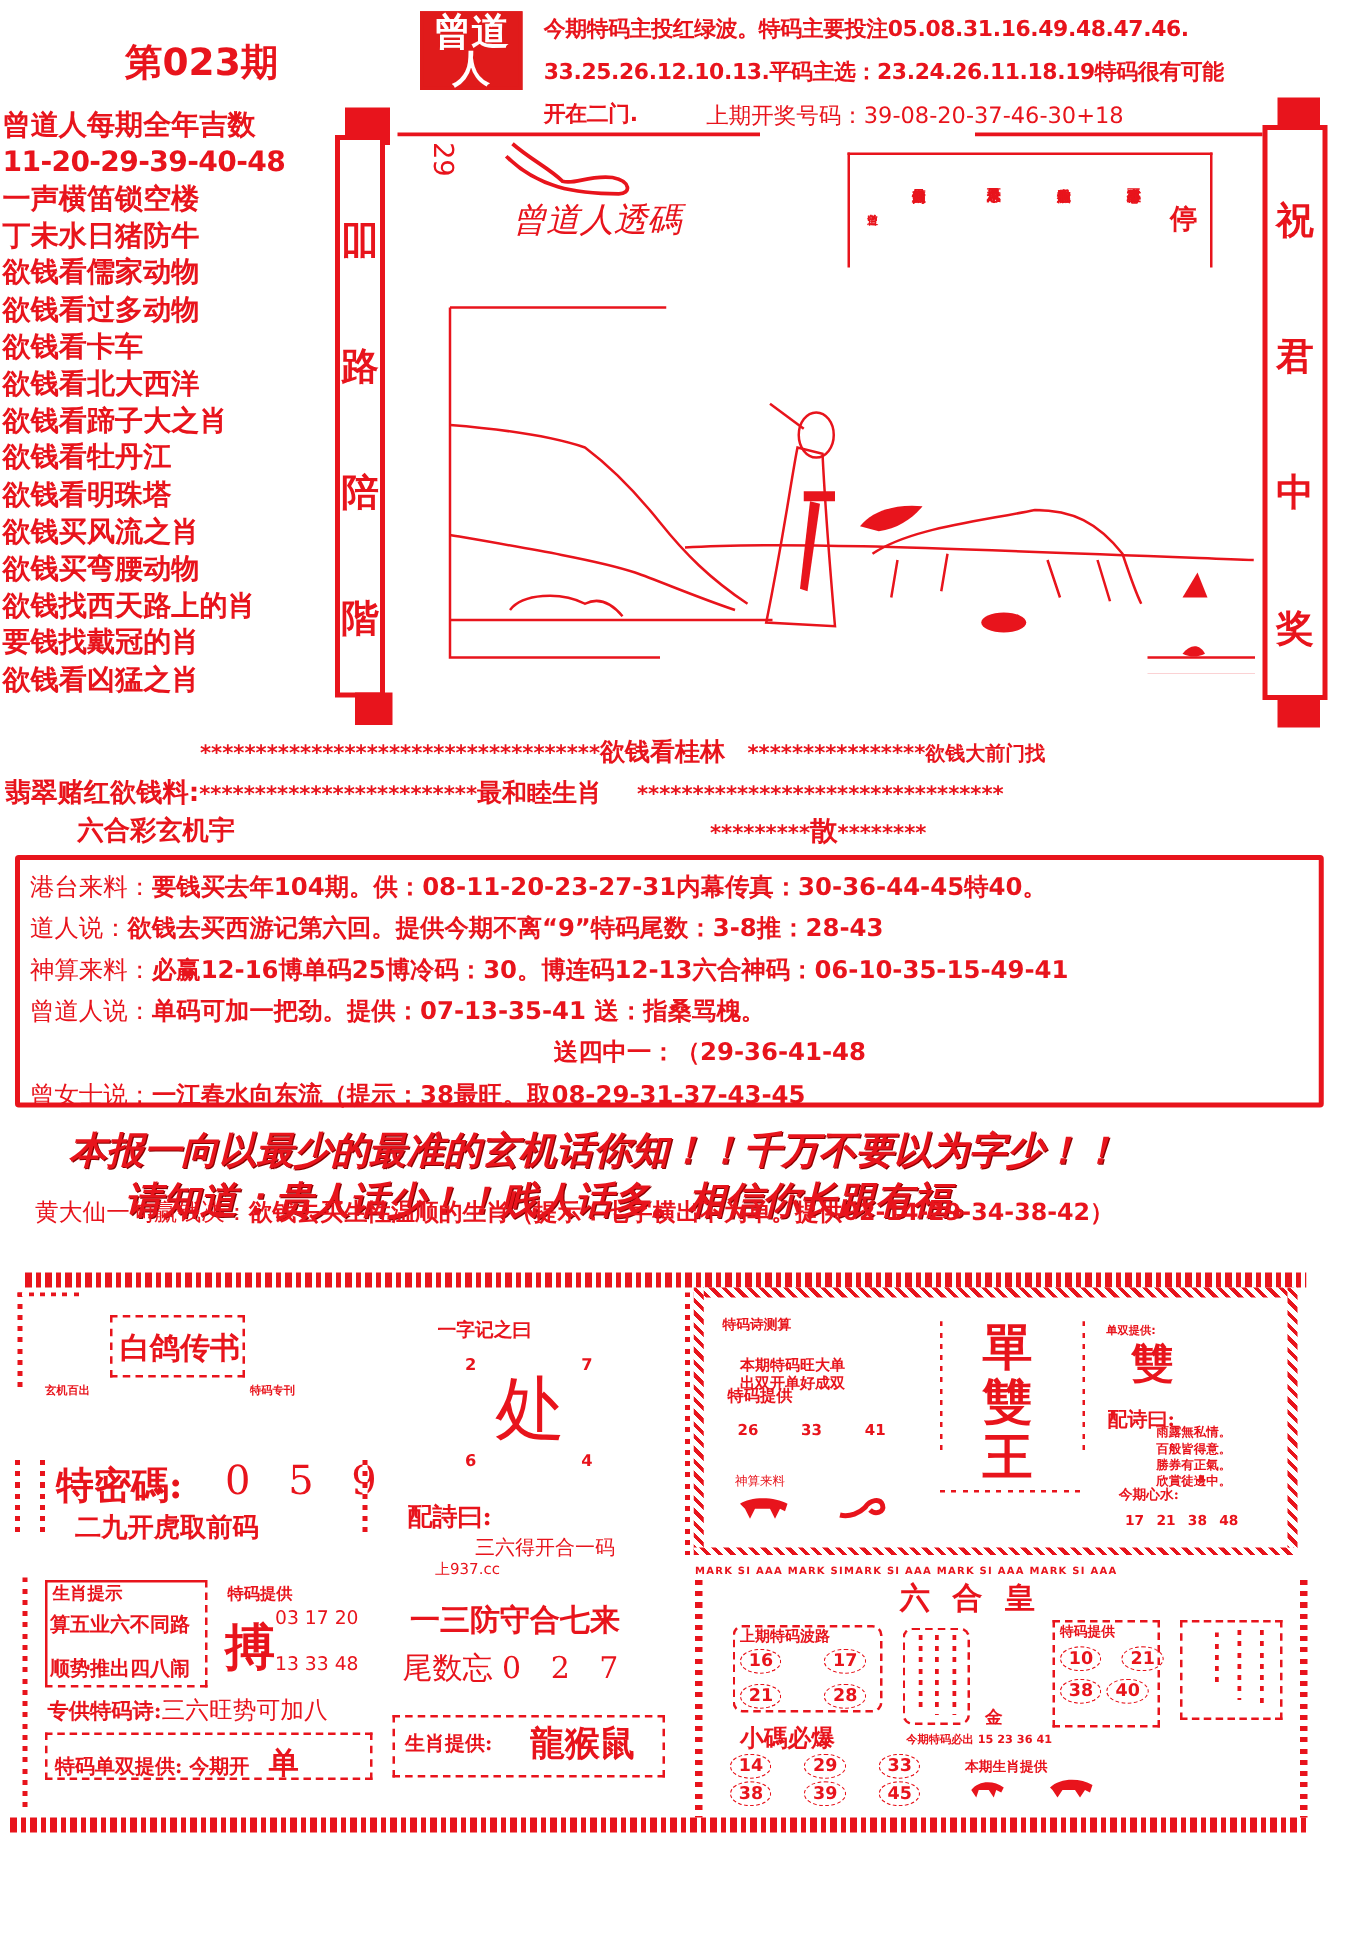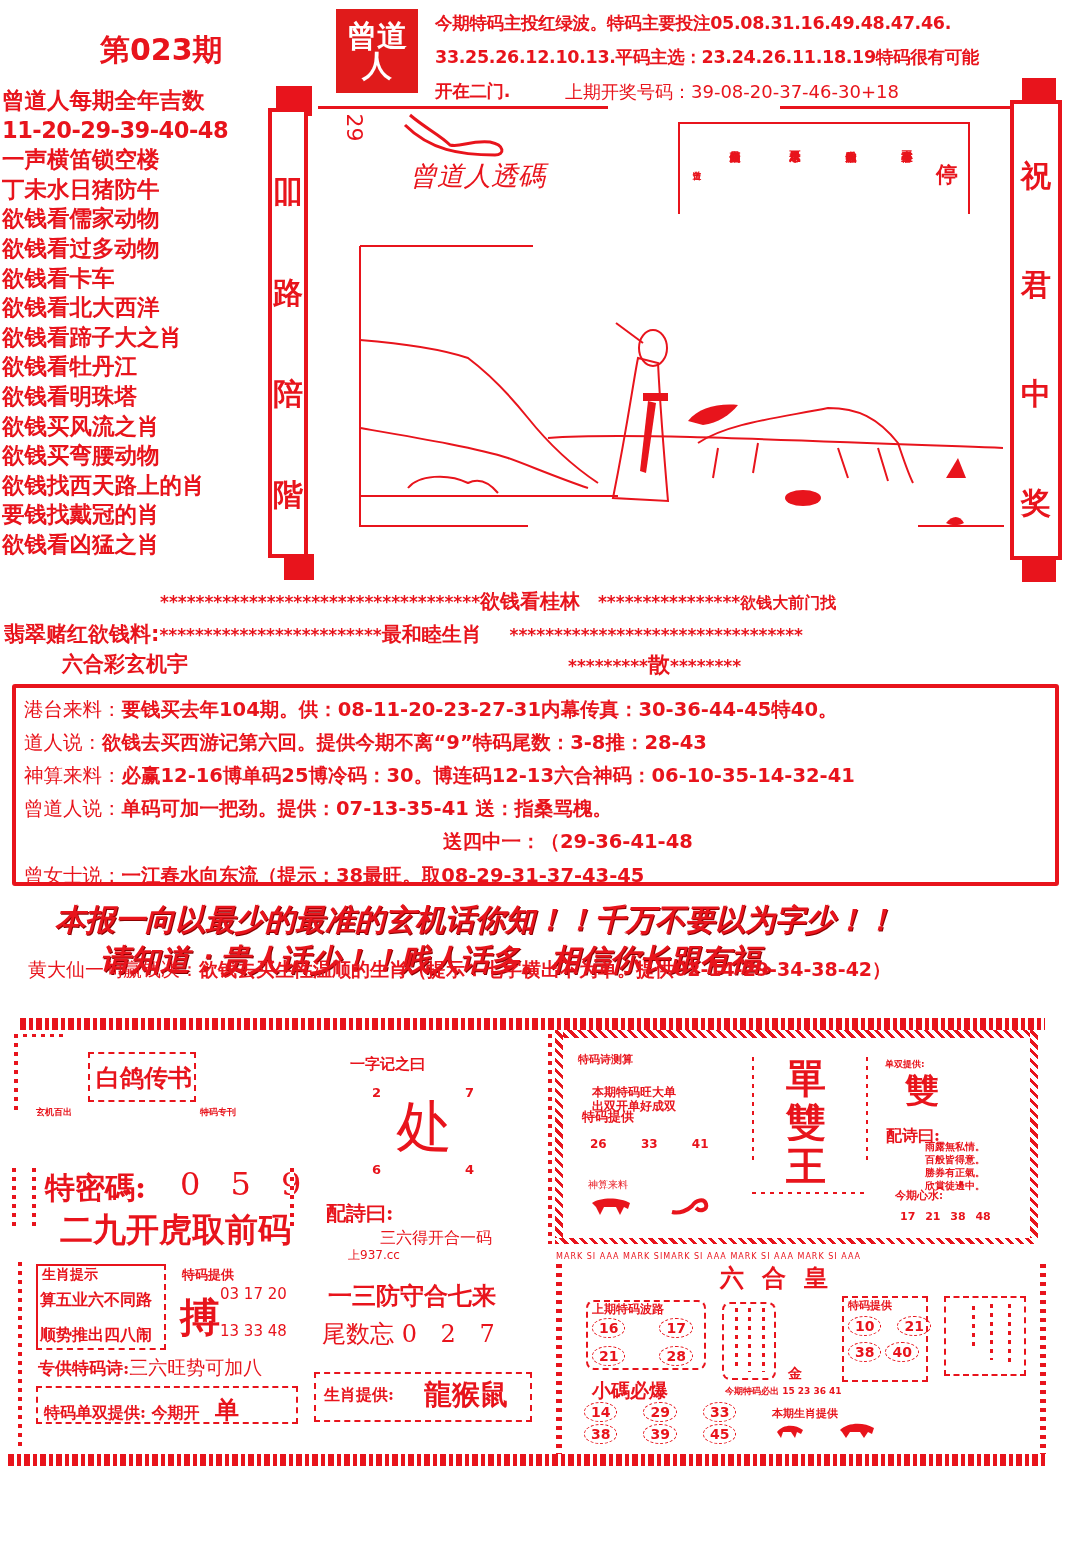--- a/index.html
+++ b/index.html
@@ -1,21 +1,21 @@
 <!DOCTYPE html>
 <html><head>
 <meta charset="utf-8">
 <style>
   html,body{margin:0;padding:0;background:#fff;}
   body{width:1080px;height:1565px;position:relative;overflow:hidden;
        font-family:"DejaVu Sans","Liberation Sans",sans-serif;color:#e8141c;}
   .abs{position:absolute;}
   .bold{font-weight:bold;}
   .issue{left:100px;top:30px;font-size:30px;font-weight:bold;}
-  .seal{left:336px;top:9px;width:82px;height:84px;background:#e01b1b;color:#fff;
+  .seal{left:336px;top:9px;width:82px;height:63px;background:#e01b1b;color:#fff;
         display:flex;align-items:center;justify-content:center;font-size:30px;font-weight:bold;
         line-height:1;text-align:center;border:3px solid #e01b1b;box-sizing:border-box;}
   .seal span{display:block;width:70px;word-break:break-all;}
   .topline{left:435px;font-size:17.5px;font-weight:bold;white-space:nowrap;letter-spacing:-0.3px;}
   .prev{left:565px;top:80px;font-size:18px;white-space:nowrap;}
   .hline{background:#e8141c;height:3px;}
   .leftlist{left:2px;top:86px;font-size:22.5px;font-weight:bold;line-height:29.6px;white-space:nowrap;}
   .scroll{width:40px;border:4px solid #e8141c;box-sizing:border-box;background:#fff;}
   .scrollcap{background:#e8141c;width:36px;height:30px;}
   .scroll-char{font-size:30px;font-weight:bold;text-align:center;width:100%;}
@@ -31,21 +31,21 @@
   .info-line .val{font-weight:bold;}
   .slogan{font-family:"DejaVu Serif",serif;font-weight:bold;font-style:italic;font-size:30px;white-space:nowrap;
           text-shadow:1px 1px 0 #8b0000;}
   .huang{left:28px;top:957px;font-size:19px;white-space:nowrap;}
   .border-ribbon{height:12px;background:repeating-linear-gradient(90deg,#e8141c 0 6px,#fff 6px 9px,#e8141c 9px 13px,#fff 13px 16px);}
   .dotv{width:4px;background:repeating-linear-gradient(180deg,#e8141c 0 4px,#fff 4px 9px);}
   .doth{height:3px;background:repeating-linear-gradient(90deg,#e8141c 0 4px,#fff 4px 9px);}
   .stripe{background:repeating-linear-gradient(45deg,#e8141c 0 3px,#fff 3px 7px);}
   .dashbox{border:2px dashed #e8141c;box-sizing:border-box;}
   .serif{font-family:"DejaVu Serif","Liberation Serif",serif;}
-  .mark-row{font-size:8px;font-weight:normal;white-space:nowrap;letter-spacing:1px;text-align:right;}
+  .mark-row{font-size:8px;font-weight:bold;white-space:nowrap;letter-spacing:1px;text-align:right;}
   .circ{display:inline-block;border:1px dashed #e8141c;border-radius:50%;padding:1px 6px;font-size:14px;font-weight:bold;margin-right:34px;}
 </style>
 </head>
 <body>
 
 <div class="abs issue">第023期</div>
 
 <div class="abs seal">
     <span>曾道人</span>
   </div>
@@ -149,21 +149,21 @@
 <div class="abs starline" style="left:62px;top:650px;">
   <span style="font-size:21px;">六合彩玄机宇</span>
 </div>
 <div class="abs starline" style="left:568px;top:650px;">
   <span>*********</span><span style="font-size:22px;">散</span><span>********</span>
 </div>
 
 <div class="abs infobox"></div>
 <div class="abs info-line" style="top:696px;"><span class="lab">港台来料：</span><span class="val">要钱买去年104期。供：08-11-20-23-27-31内幕传真：30-36-44-45特40。</span></div>
 <div class="abs info-line" style="top:729px;"><span class="lab">道人说：</span><span class="val">欲钱去买西游记第六回。提供今期不离“9”特码尾数：3-8推：28-43</span></div>
-<div class="abs info-line" style="top:762px;"><span class="lab">神算来料：</span><span class="val">必赢12-16博单码25博冷码：30。博连码12-13六合神码：06-10-35-14-32-41</span></div>
+<div class="abs info-line" style="top:762px;"><span class="lab">神算来料：</span><span class="val">必赢12-16博单码25博冷码：30。博连码12-13六合神码：06-10-35-15-49-41</span></div>
 <div class="abs info-line" style="top:795px;"><span class="lab">曾道人说：</span><span class="val">单码可加一把劲。提供：07-13-35-41 送：指桑骂槐。</span></div>
 <div class="abs info-line" style="top:828px;left:443px;"><span class="val">送四中一：（29-36-41-48</span></div>
 <div class="abs info-line" style="top:862px;"><span class="lab">曾女士说：</span><span class="val">一江春水向东流（提示：38最旺。取08-29-31-37-43-45</span></div>
 
 <div class="abs slogan" style="left:55px;top:900px;">本报一向以最少的最准的玄机话你知！！千万不要以为字少！！</div>
 <div class="abs slogan" style="left:100px;top:940px;">请知道：贵人话少！！贱人话多。相信你长跟有福。</div>
 <div class="abs huang"><span>黄大仙一句赢钱决：</span><span class="bold">欲钱去买生性温顺的生肖（提示：七字横出不为单。提供02-14-29-34-38-42）</span></div>
 
 <div class="abs border-ribbon" style="left:20px;top:1018px;width:1025px;"></div>
 <div class="abs border-ribbon" style="left:8px;top:1454px;width:1040px;"></div>
@@ -172,21 +172,21 @@
 <div class="abs doth" style="left:14px;top:1034px;width:50px;"></div>
 <div class="abs dashbox" style="left:88px;top:1052px;width:108px;height:50px;"></div>
 <div class="abs serif bold" style="left:96px;top:1062px;font-size:24px;">白鸽传书</div>
 <div class="abs bold" style="left:36px;top:1106px;font-size:9px;">玄机百出</div>
 <div class="abs bold" style="left:200px;top:1106px;font-size:9px;">特码专刊</div>
 
 <div class="abs dotv" style="left:12px;top:1168px;height:60px;"></div>
 <div class="abs dotv" style="left:32px;top:1168px;height:60px;"></div>
 <div class="abs serif bold" style="left:45px;top:1168px;font-size:30px;">特密碼:</div>
 <div class="abs serif" style="left:180px;top:1165px;font-size:32px;letter-spacing:10px;">0 5 9</div>
-<div class="abs serif bold" style="left:60px;top:1208px;font-size:33px;">二九开虎取前码</div>
+<div class="abs serif bold" style="left:60px;top:1208px;font-size:21px;">二九开虎取前码</div>
 <div class="abs dotv" style="left:290px;top:1168px;height:60px;"></div>
 
 <div class="abs dotv" style="left:18px;top:1262px;height:185px;"></div>
 <div class="abs dashbox" style="left:36px;top:1264px;width:130px;height:86px;border-style:solid dashed dashed solid;"></div>
 <div class="abs serif bold" style="left:42px;top:1266px;font-size:14px;">生肖提示</div>
 <div class="abs serif bold" style="left:40px;top:1290px;font-size:16px;">算五业六不同路</div>
 <div class="abs serif bold" style="left:40px;top:1325px;font-size:16px;">顺势推出四八闹</div>
 <div class="abs serif bold" style="left:182px;top:1266px;font-size:13px;">特码提供</div>
 <div class="abs serif bold" style="left:180px;top:1290px;font-size:40px;">搏</div>
 <div class="abs" style="left:220px;top:1285px;font-size:15px;">03 17 20</div>

